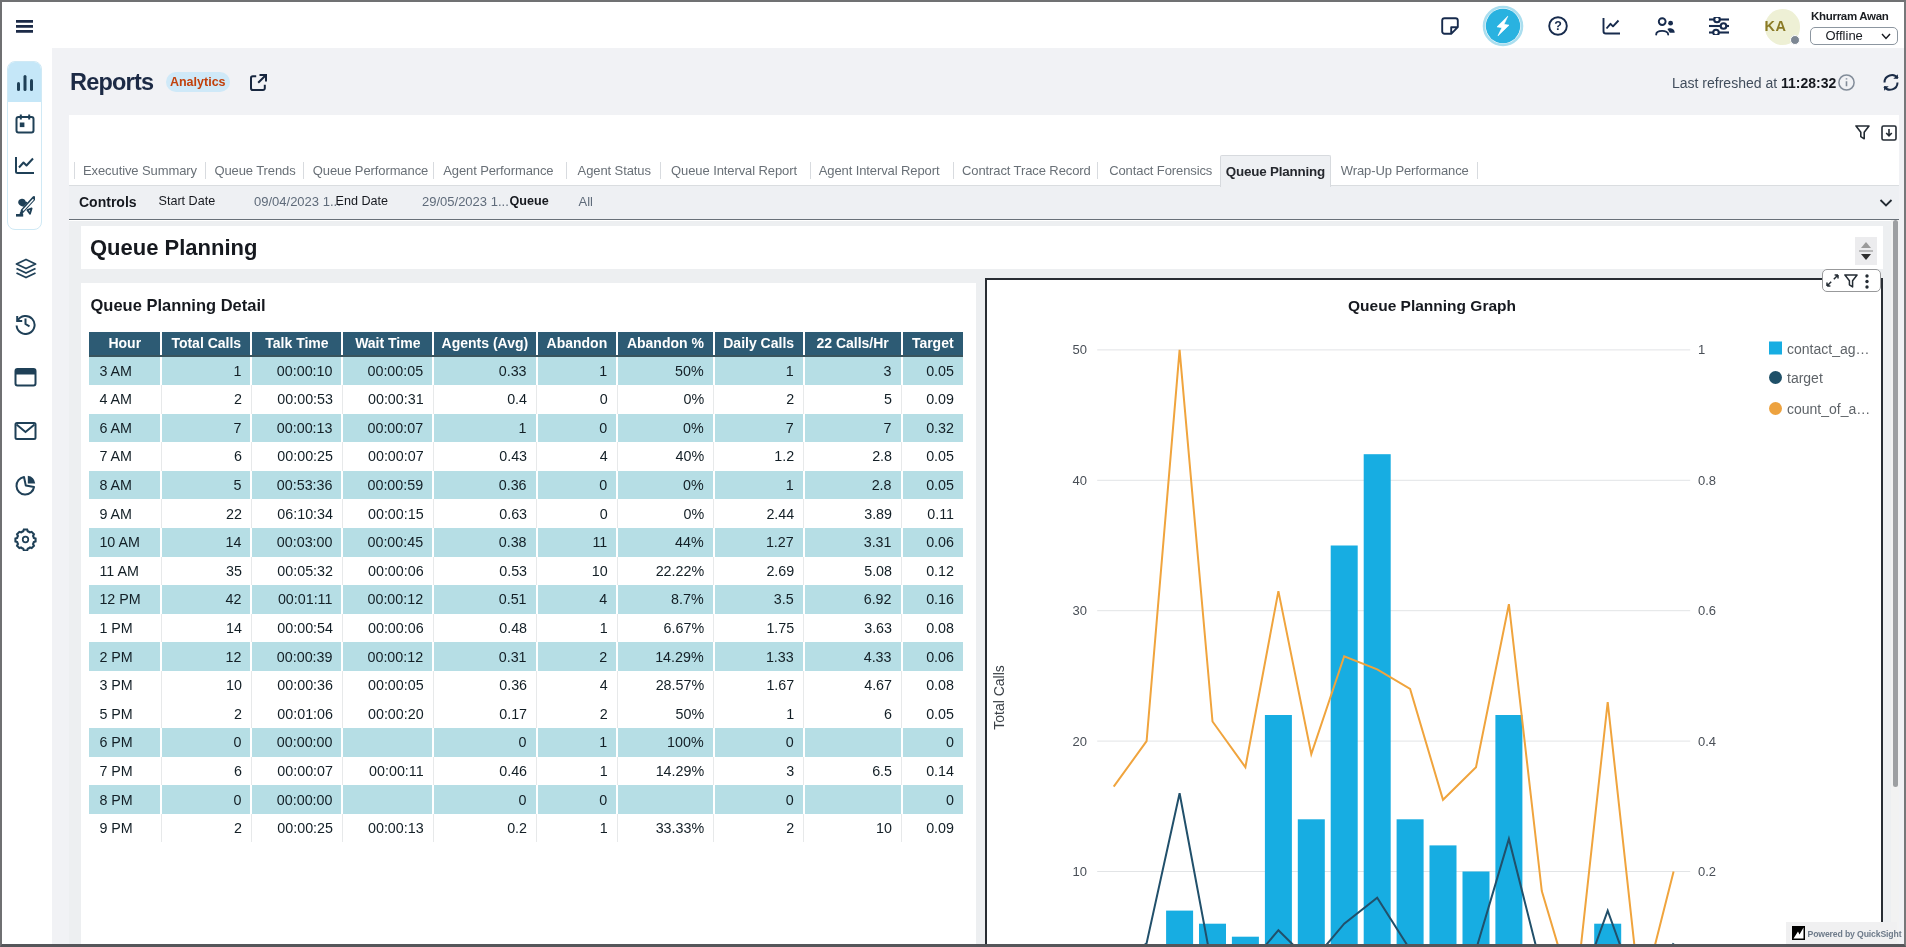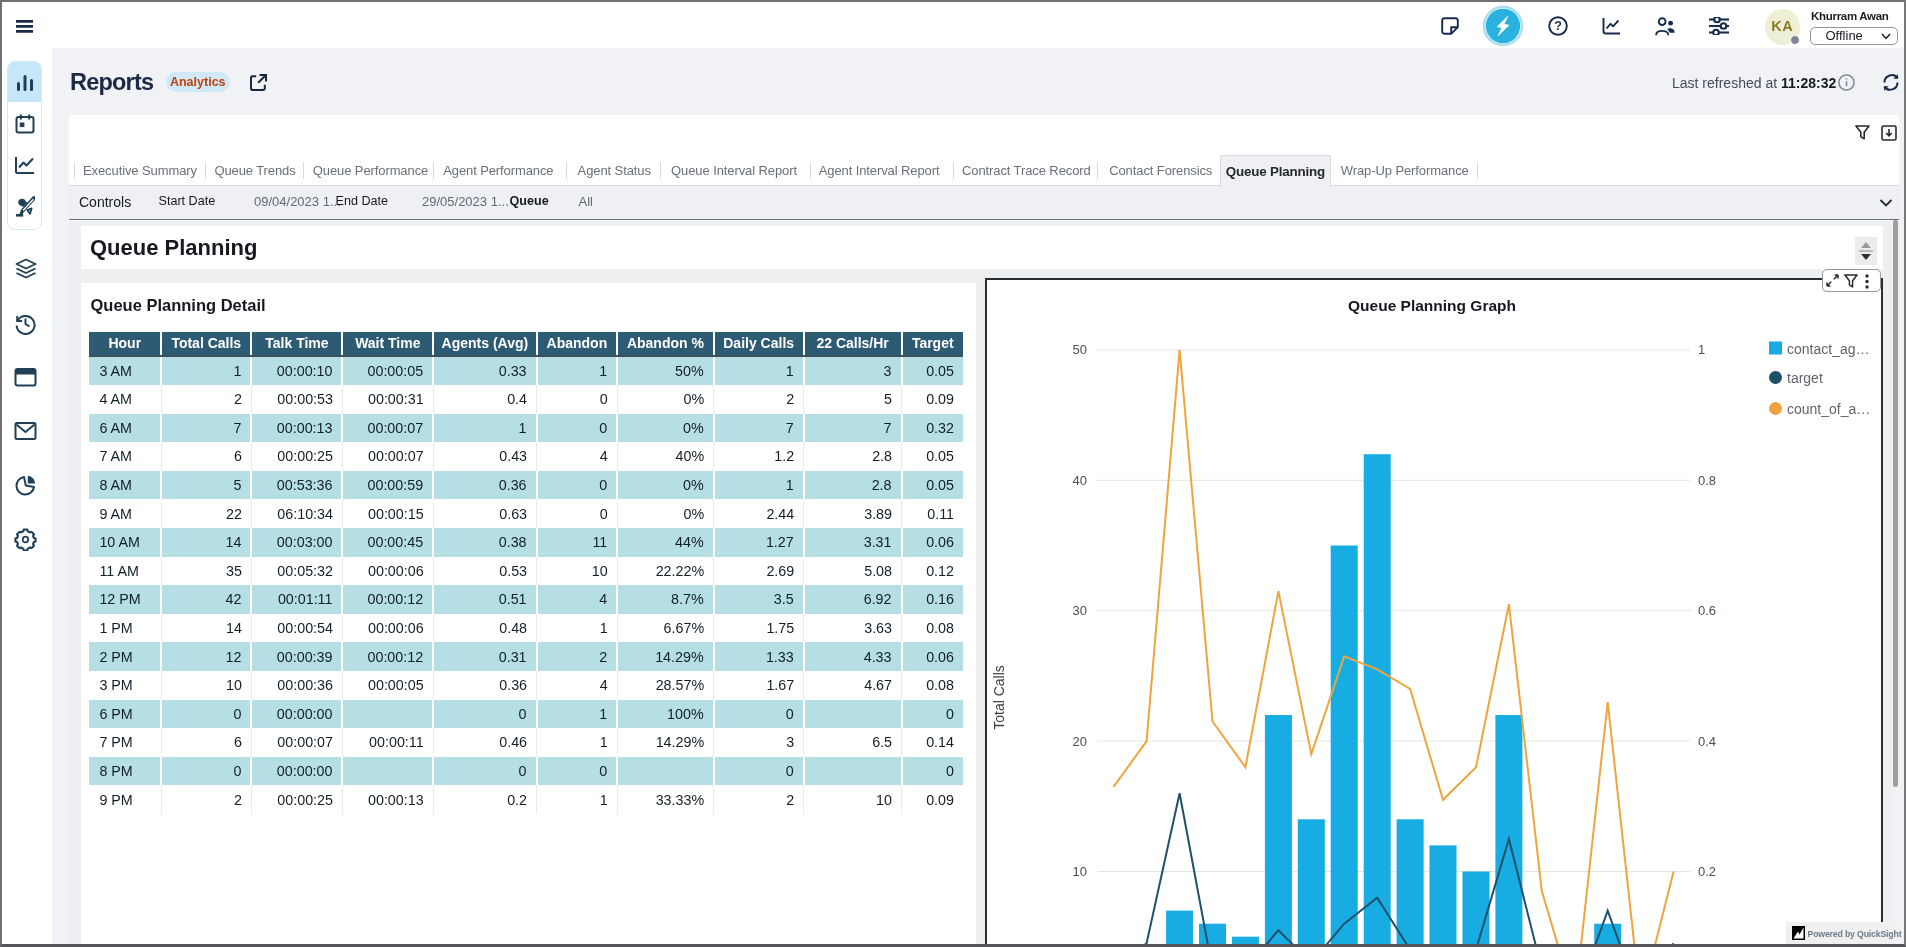--- a/index.html
+++ b/index.html
@@ -50,21 +50,21 @@
     border-right:2px solid #fff; border-bottom:2px solid #39545d; padding:0; }
   th:last-child { border-right:none; }
   td { height:28.6px; padding:0 9px 0 0; text-align:right; border-right:2px solid #fff; }
   td:first-child { text-align:left; padding:0 0 0 10px; }
   td:last-child { border-right:none; }
   tr.t td { background:#b6dee5; }
   tr.w td { border-right:1px solid #e7e9ea; }
   tr.w td:last-child { border-right:none; }
   
   .dim { color:#5f6b7a;margin-left:28px; }
-  .dark { color:#16191f; }
+  .dark { color:#16191f;font-weight:bold; }
   
   #scrollbar { position:absolute; left:1822px; top:104.5px; width:8px; height:723px; background:#f2f2f2; }
   #thumb { position:absolute; left:2px; top:0px; width:5px; height:567px; background:#9d9fa2; border-radius:3px; }
 </style>
 </head>
 <body>
 <div id="topbar">
   <svg class="icn" style="left:15.5px;top:18px" width="17" height="14" viewBox="0 0 17 14">
     <g stroke="#1b2a47" stroke-width="2.6">
         <path d="M0 1.4h17M0 6.4h17M0 11.4h17"></path>
@@ -103,21 +103,21 @@
       <path d="M0 2.5 H20"></path>
         <circle cx="8" cy="2.5" r="2.8"></circle>
       <path d="M0 9 H20"></path>
         <circle cx="14.5" cy="9" r="2.8"></circle>
       <path d="M0 15.5 H20"></path>
         <circle cx="7" cy="15.5" r="2.8"></circle>
     </g>
   </svg>
 
   <div class="abs" style="left:1764.5px;top:7px;width:35.5px;height:35.5px;border-radius:50%;background:#eef0d5;
-       text-align:center;line-height:35.5px;font-weight:bold;font-size:14.5px;color:#8b7b27;letter-spacing:.5px">KA</div>
+       text-align:left;line-height:35.5px;font-weight:bold;font-size:14.5px;color:#8b7b27;letter-spacing:.5px">KA</div>
   <div class="abs" style="left:1789.5px;top:32.5px;width:10px;height:10px;border-radius:50%;background:#7d8793;border:1px solid #fff"></div>
   <div class="abs" style="left:1811px;top:8px;white-space:nowrap;font-size:11.5px;letter-spacing:-0.3px;font-weight:bold;color:#1a1d21">Khurram Awan</div>
   <div class="abs" style="left:1809.5px;top:25px;width:88.5px;height:17.5px;border:1px solid #8c96a0;border-radius:5px;
        font-size:13px;color:#16191f;line-height:16px;padding-left:15px">Offline
     <svg style="position:absolute;right:6px;top:5px" width="10" height="7" viewBox="0 0 10 7">
       <path d="M1 1 L5 5.5 L9 1" fill="none" stroke="#16191f" stroke-width="1.4"></path>
     </svg>
   </div>
 </div>
 
@@ -427,20 +427,32 @@
               <td>10</td>
               <td>00:00:36</td>
               <td>00:00:05</td>
               <td>0.36</td>
               <td>4</td>
               <td>28.57%</td>
               <td>1.67</td>
               <td>4.67</td>
               <td>0.08</td>
             </tr>
+        <tr class="w">
+              <td>5 PM</td>
+              <td>2</td>
+              <td>00:01:06</td>
+              <td>00:00:20</td>
+              <td>0.17</td>
+              <td>2</td>
+              <td>50%</td>
+              <td>1</td>
+              <td>6</td>
+              <td>0.05</td>
+            </tr>
         <tr class="t">
               <td>6 PM</td>
               <td>0</td>
               <td>00:00:00</td>
               <td></td>
               <td>0</td>
               <td>1</td>
               <td>100%</td>
               <td>0</td>
               <td></td>

